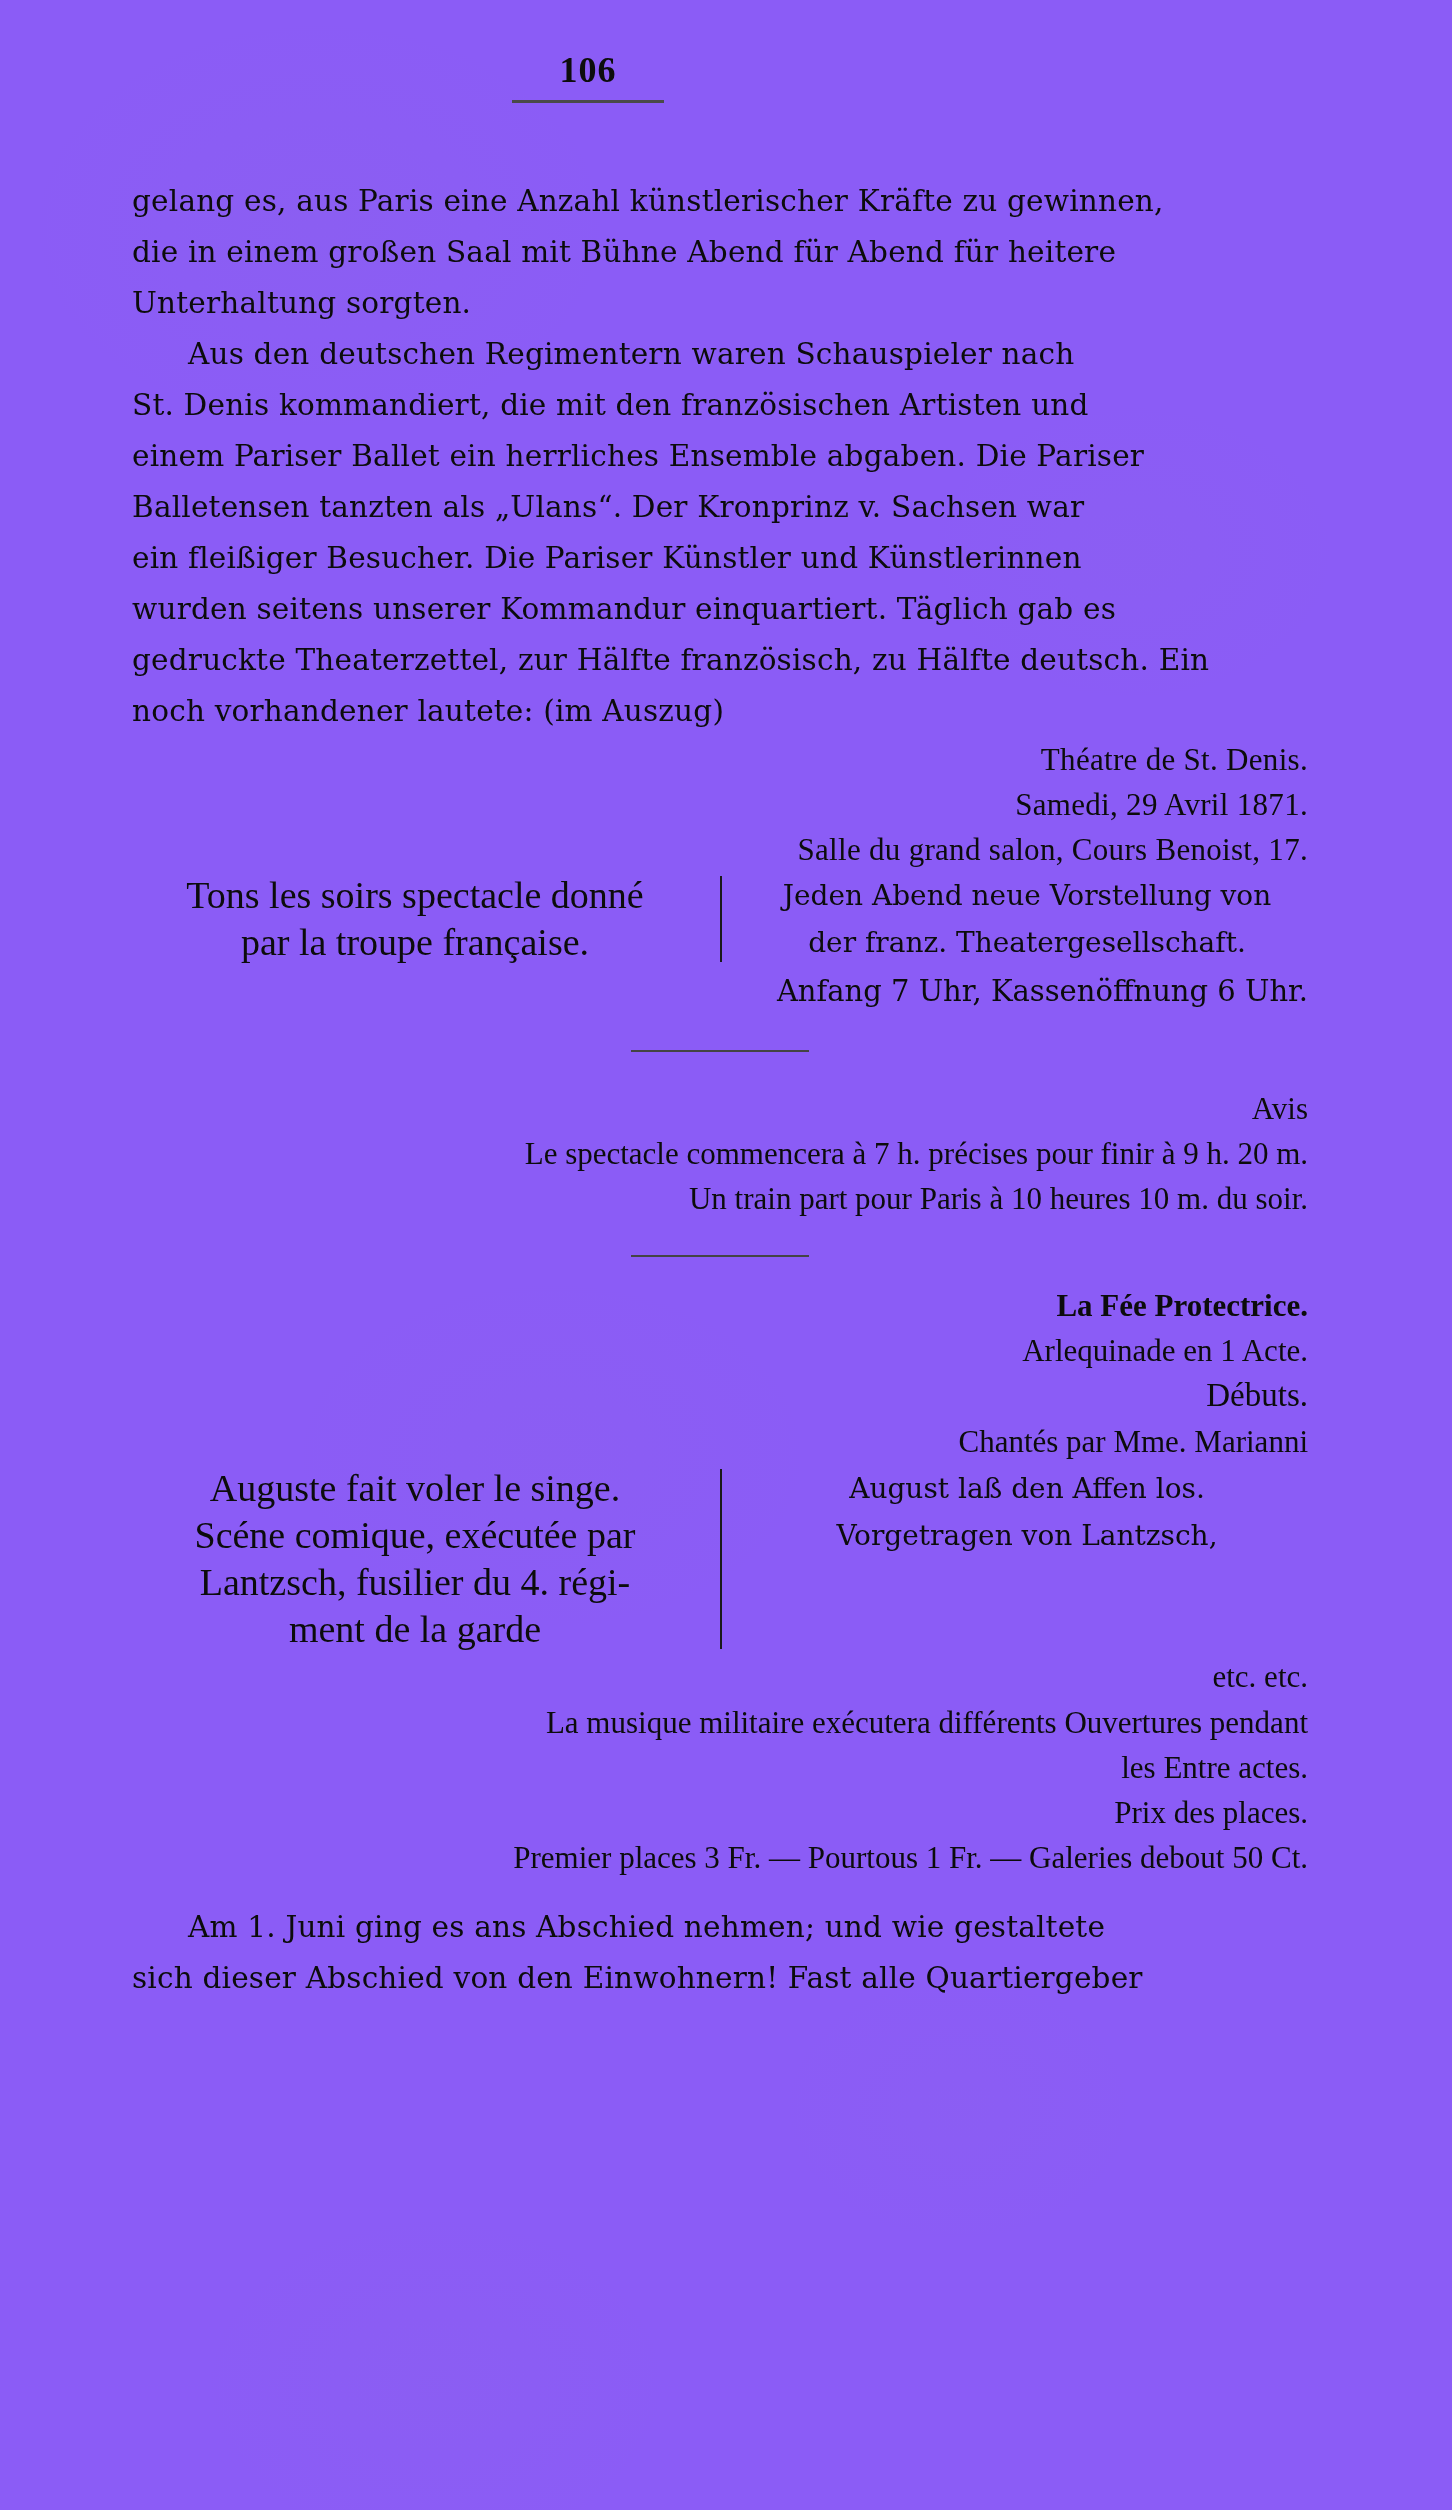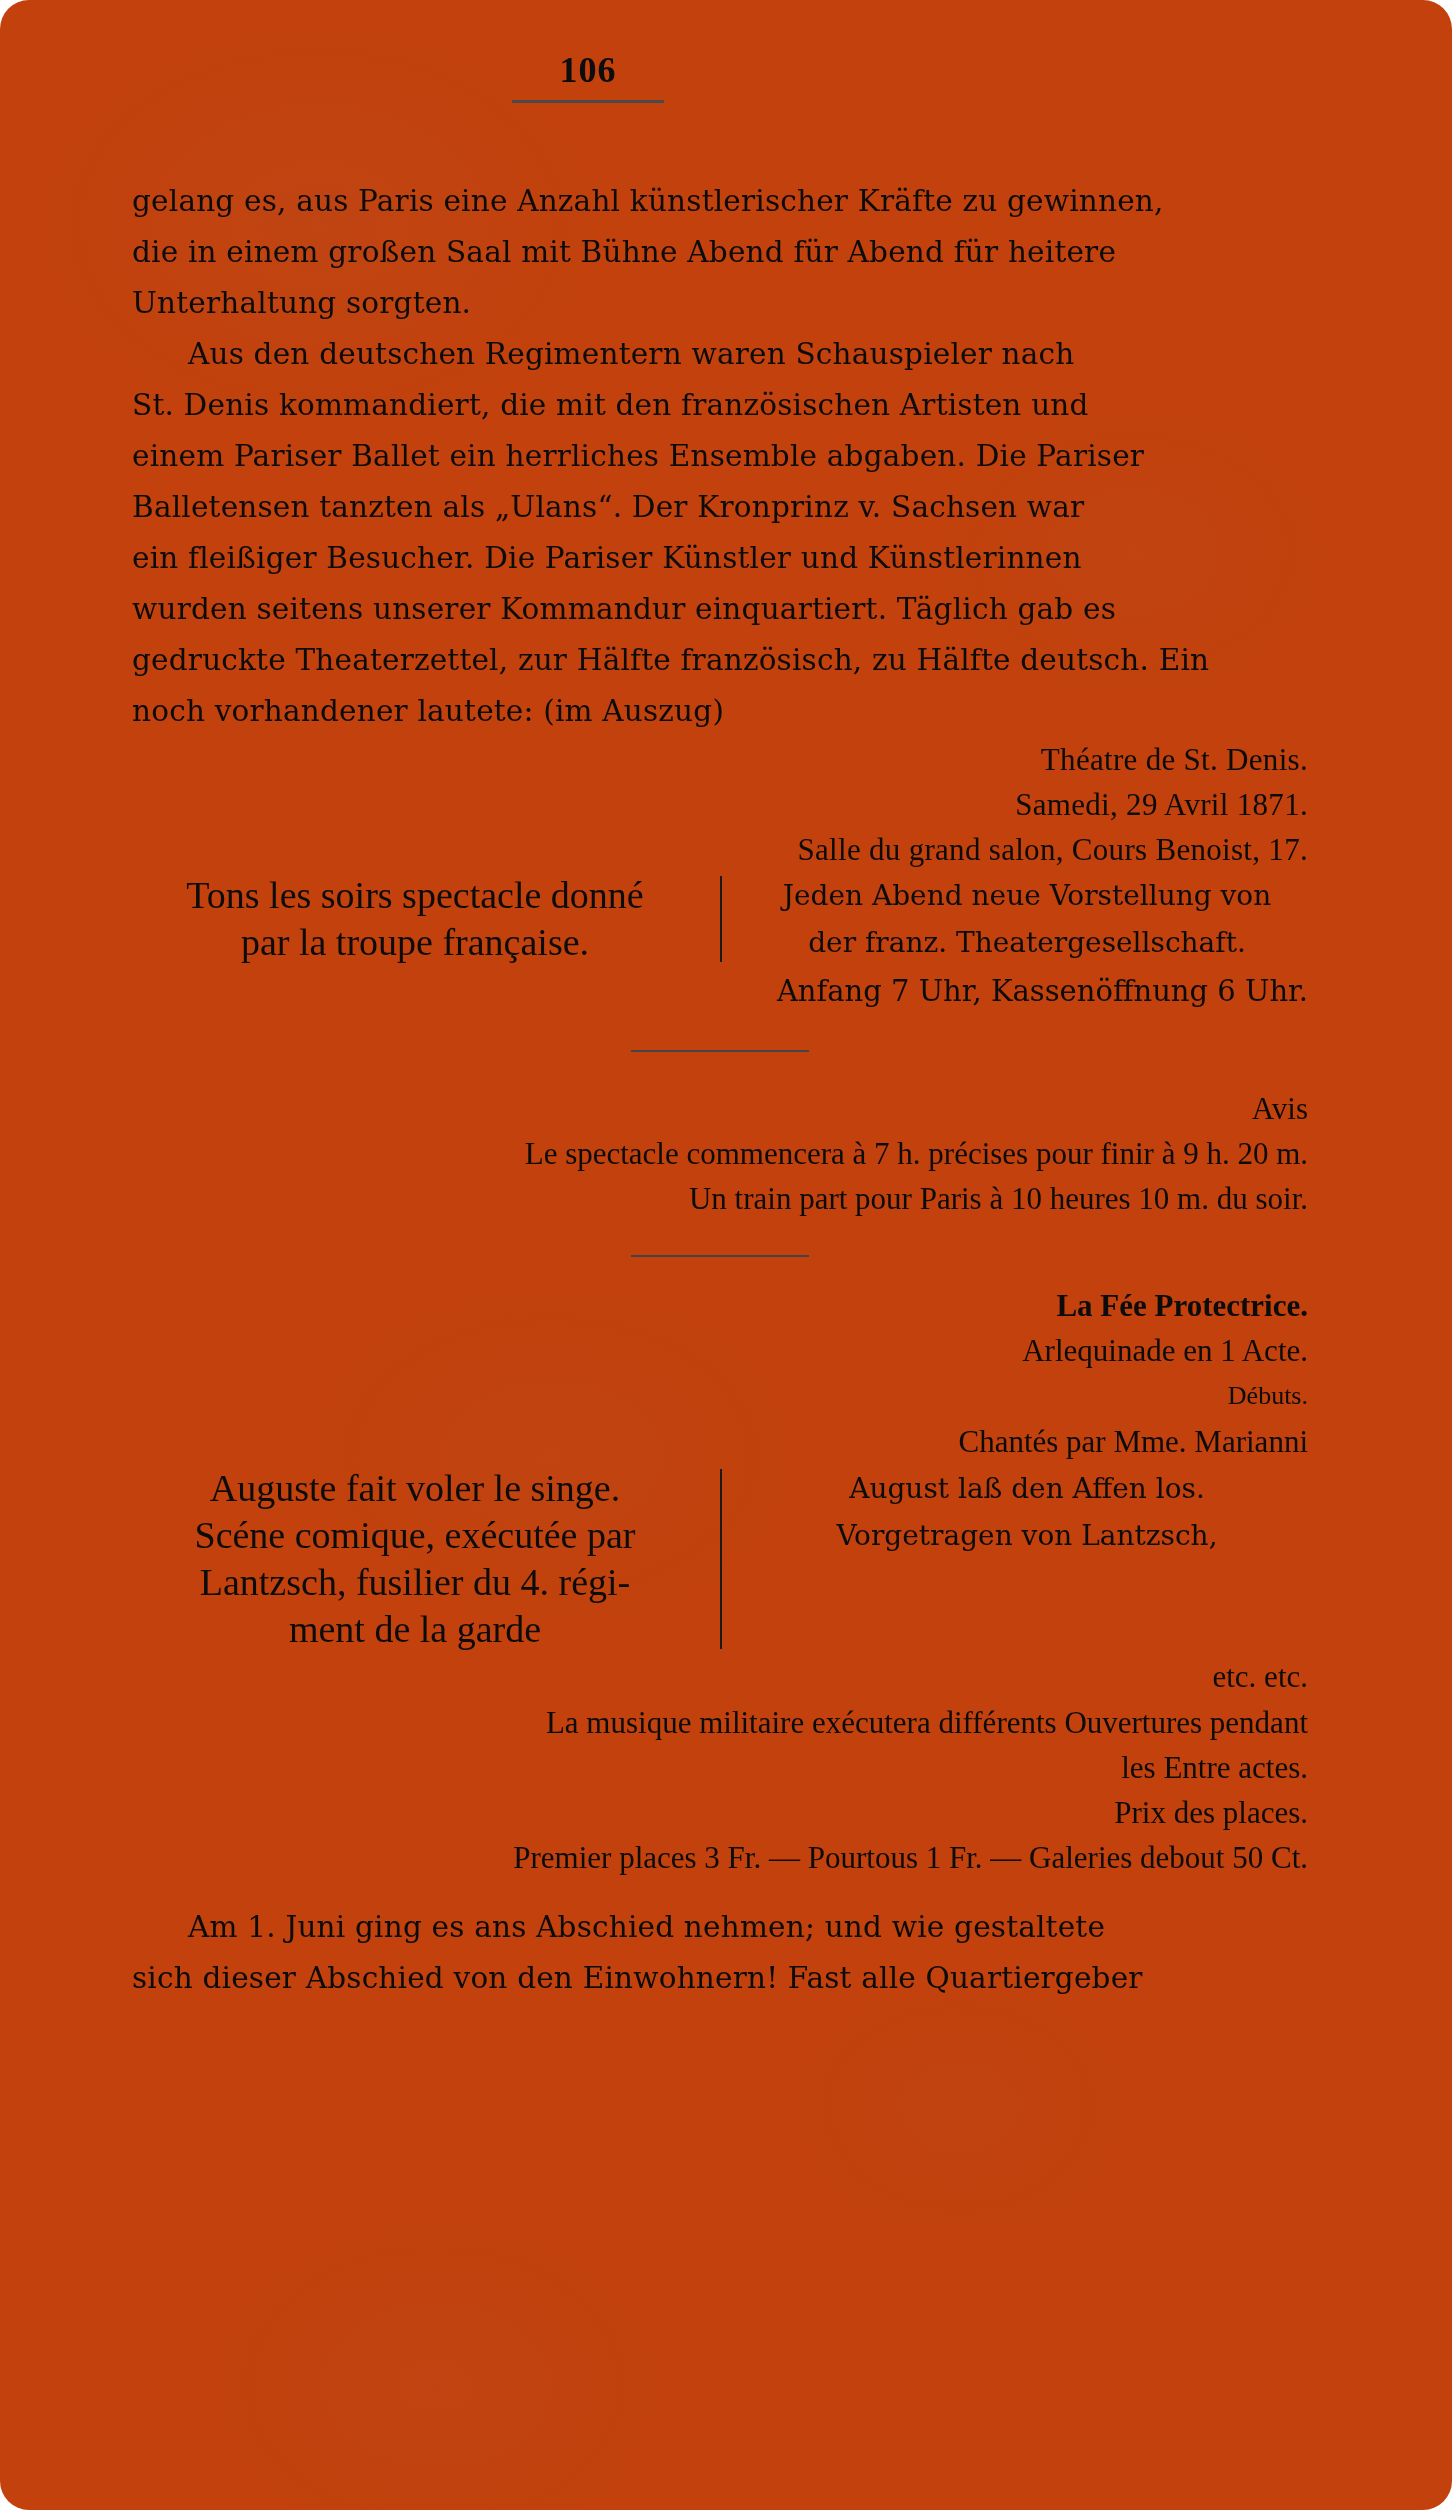--- a/index.html
+++ b/index.html
@@ -13,22 +13,21 @@
     height: 2510px;
     position: relative;
     font-family: "Liberation Serif", "DejaVu Serif", serif;
     color: #101010;
     overflow: hidden;
   }
 
   .page {
     position: absolute;
     inset: 0;
-    background: #c2410c;
-    border-radius: 29px;
+    background: #8b5cf6;
   }
 
   
   .scan-tint {
     position: absolute;
     inset: 0;
     pointer-events: none;
     background:
       radial-gradient(ellipse 420px 300px at 22% 9%,  rgba(140,140,150,0.045), rgba(255,255,255,0) 70%),
       radial-gradient(ellipse 300px 220px at 78% 22%, rgba(140,140,150,0.030), rgba(255,255,255,0) 70%),
@@ -202,21 +201,21 @@
         <div class="pb-line" style="font-size:31px;">Un train part pour Paris à 10 heures 10 m. du soir.</div>
       </div>
 
       <div class="spacer-34"></div>
       <div class="sep-rule"></div>
       <div class="spacer-26"></div>
 
       <div class="pb-center">
         <div class="pb-line pb-bold" style="font-size:31px;">La Fée Protectrice.</div>
         <div class="pb-line" style="font-size:31px;">Arlequinade en 1 Acte.</div>
-        <div class="pb-line" style="font-size:26px;">Débuts.</div>
+        <div class="pb-line" style="font-size:33px;">Débuts.</div>
       </div>
 
 
       <div class="pb-center" style="font-size:31px; line-height:47px;">Chantés par Mme. Marianni</div>
 
       <div class="bicol">
         <div class="col col-fr">
           <div class="row-line">Auguste fait voler le singe.</div>
           <div class="row-line">Scéne comique, exécutée par</div>
           <div class="row-line">Lantzsch, fusilier du 4. régi-</div>

